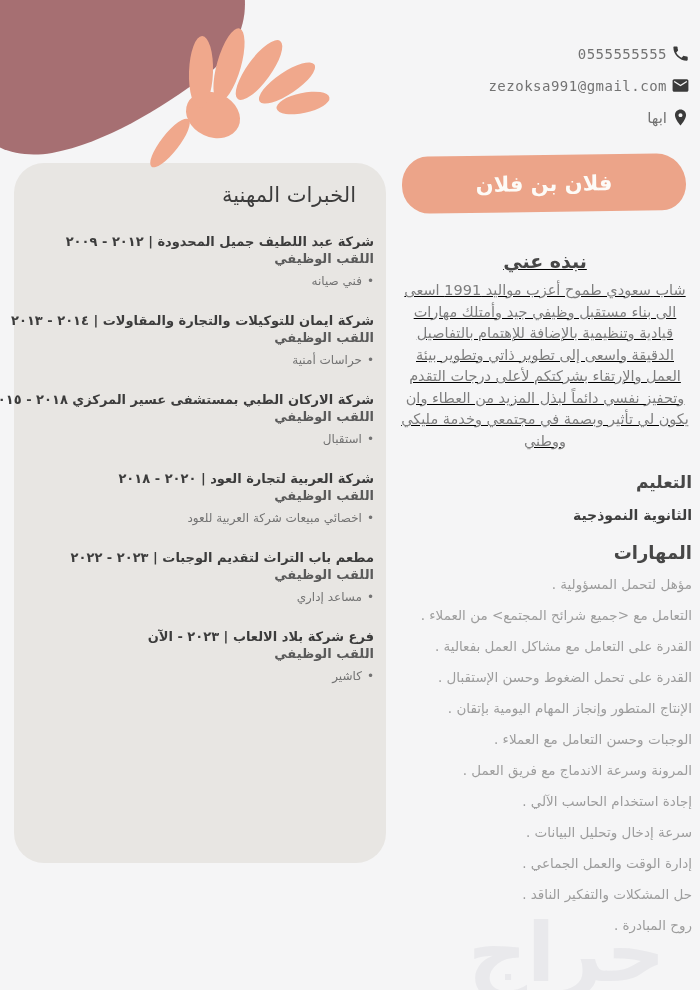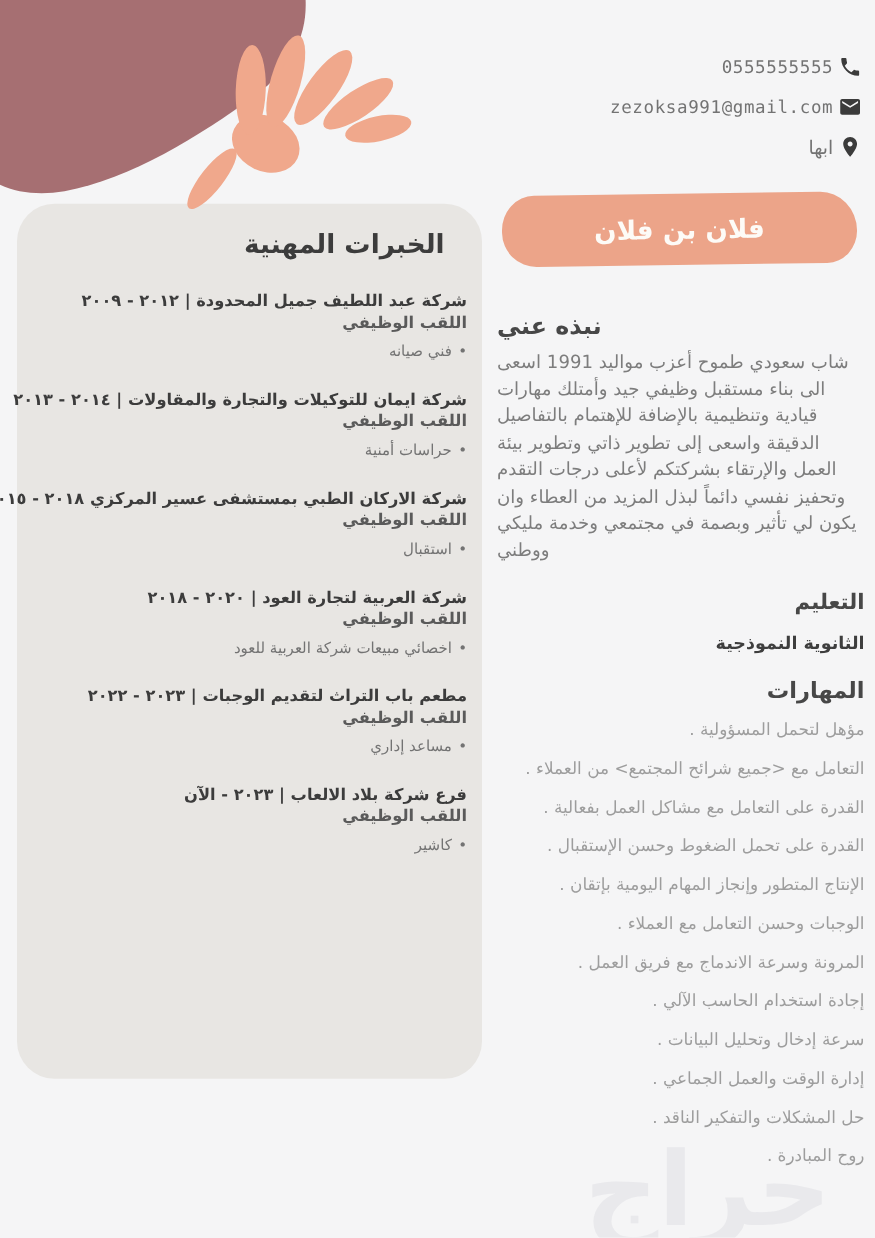--- a/index.html
+++ b/index.html
@@ -41,42 +41,42 @@
     position:absolute;top:155px;left:402px;width:284px;height:57px;
     background:#eca489;
     border-radius:30px 34px 28px 32px / 32px 36px 30px 32px;
     transform:rotate(-.8deg);
     display:flex;align-items:center;justify-content:center;
     z-index:3;
   }
   .name-pill .name{color:#fdfbf7;font-weight:700;font-size:21px;letter-spacing:1px;}
 
   
-  .about{position:absolute;top:250px;left:398px;width:294px;text-align:left;z-index:2;}
+  .about{position:absolute;top:250px;left:398px;width:294px;text-align:center;z-index:2;text-decoration:underline;}
   .sec-title{font-size:19px;font-weight:700;color:#474747;margin:0 0 6px 0;}
   .about p{margin:8px 0 0 0;font-size:14.5px;line-height:21.5px;color:#7d7d7d;}
 
   .education{position:absolute;top:472px;left:398px;width:294px;text-align:right;z-index:2;}
   .education .sec-title{font-size:17px;}
   .education .school{font-size:14px;font-weight:700;color:#3e3e3e;margin-top:15px;}
 
   .skills{position:absolute;top:542px;left:390px;width:302px;text-align:right;z-index:2;}
   .skills .sec-title{font-size:18px;margin-bottom:6px;}
   .skills ul{list-style:none;margin:0;padding:0;}
   .skills li{font-size:13.5px;color:#9d9d9d;line-height:31px;white-space:nowrap;}
 
   
   .panel{
     position:absolute;top:163px;left:14px;width:372px;height:700px;
     background:#e8e6e3;border-radius:30px;
     box-sizing:border-box;padding:16px 12px 10px 16px;
     z-index:1;
   }
   .panel .exp-title{
-    font-size:21px;font-weight:700;color:#3c3c3c;
+    font-size:21px;font-weight:400;color:#3c3c3c;
     text-align:right;margin:4px 18px 26px 0;
   }
   .job{margin-bottom:24px;text-align:right;}
   .job .job-header{font-size:13px;font-weight:700;color:#3c3c3c;white-space:nowrap;line-height:18px;}
   .job .role-label{font-size:13px;font-weight:700;color:#5a5a5a;}
   .job .job-bullet{font-size:12px;color:#737373;margin-top:8px;}
   .job .bullet-dot{margin-left:5px;}
 </style>
 </head>
 <body>

